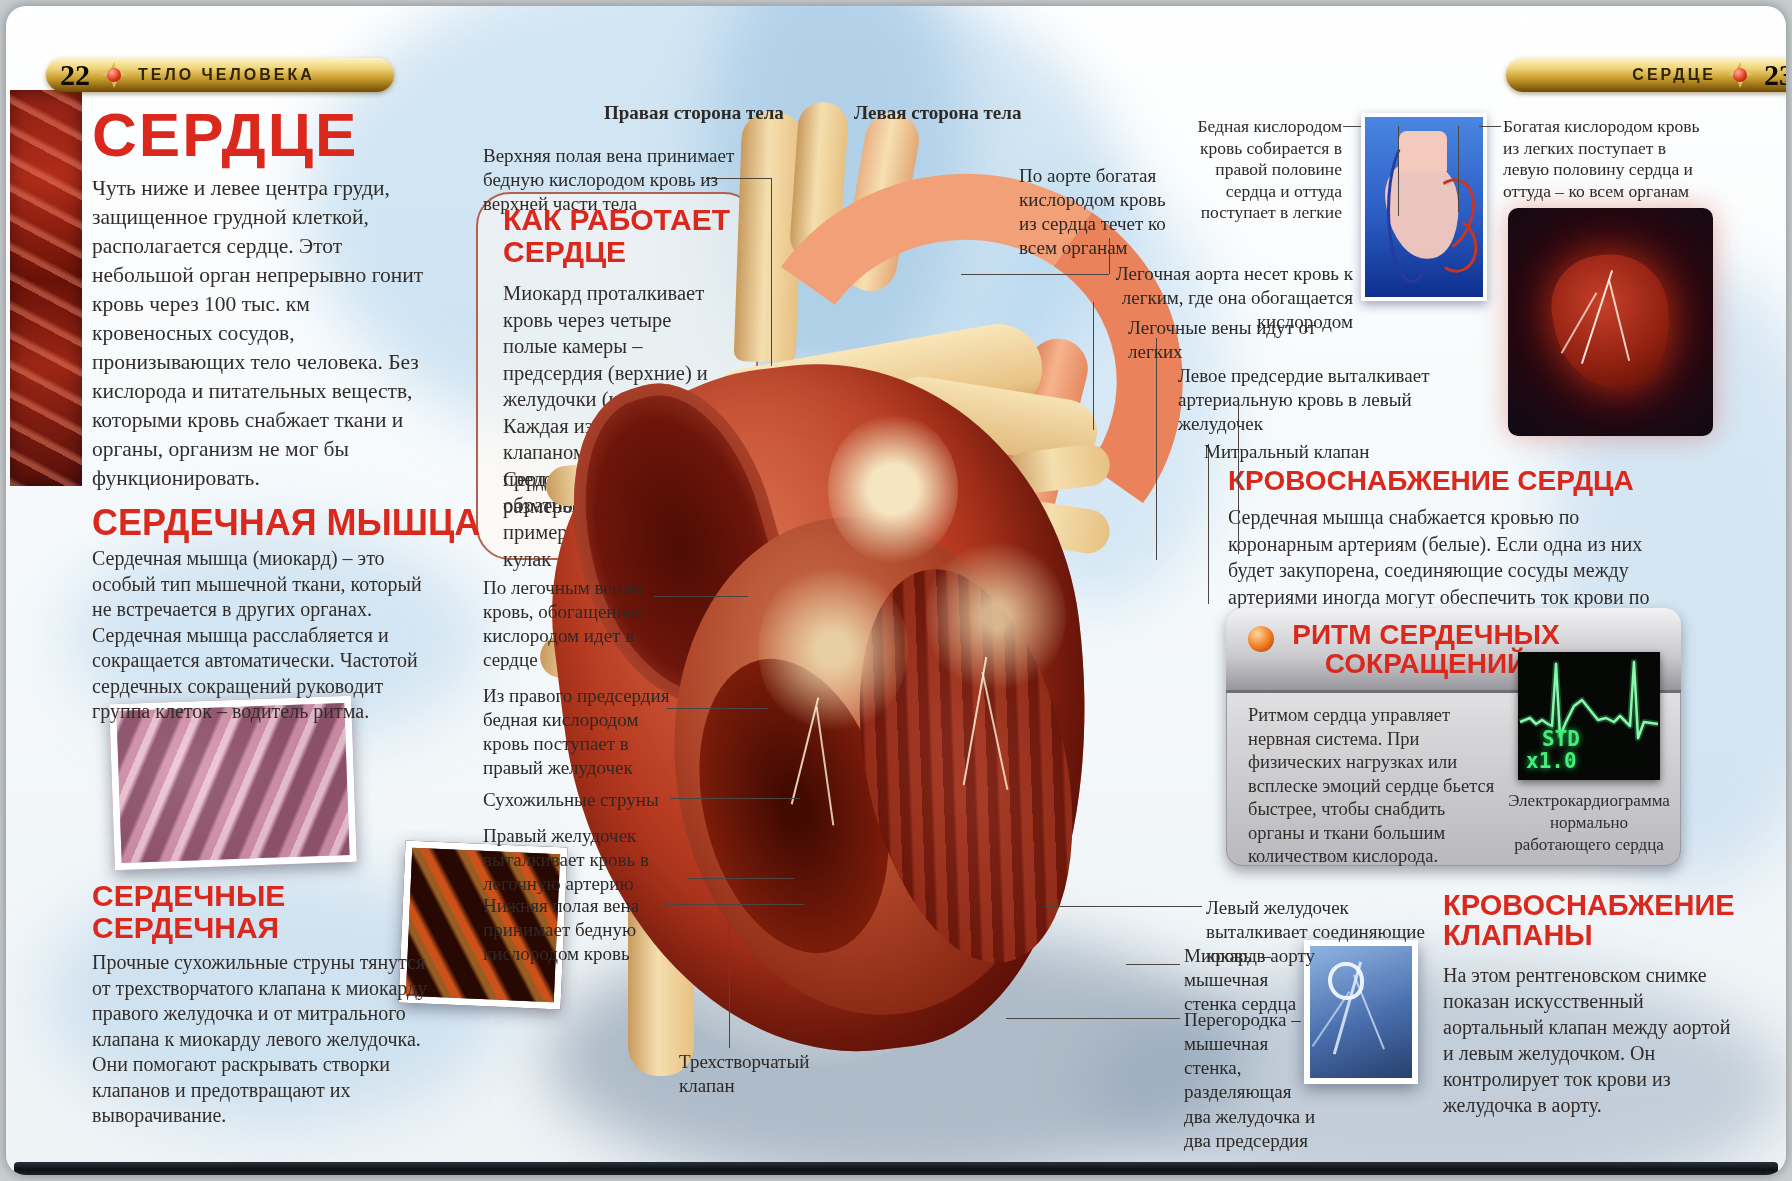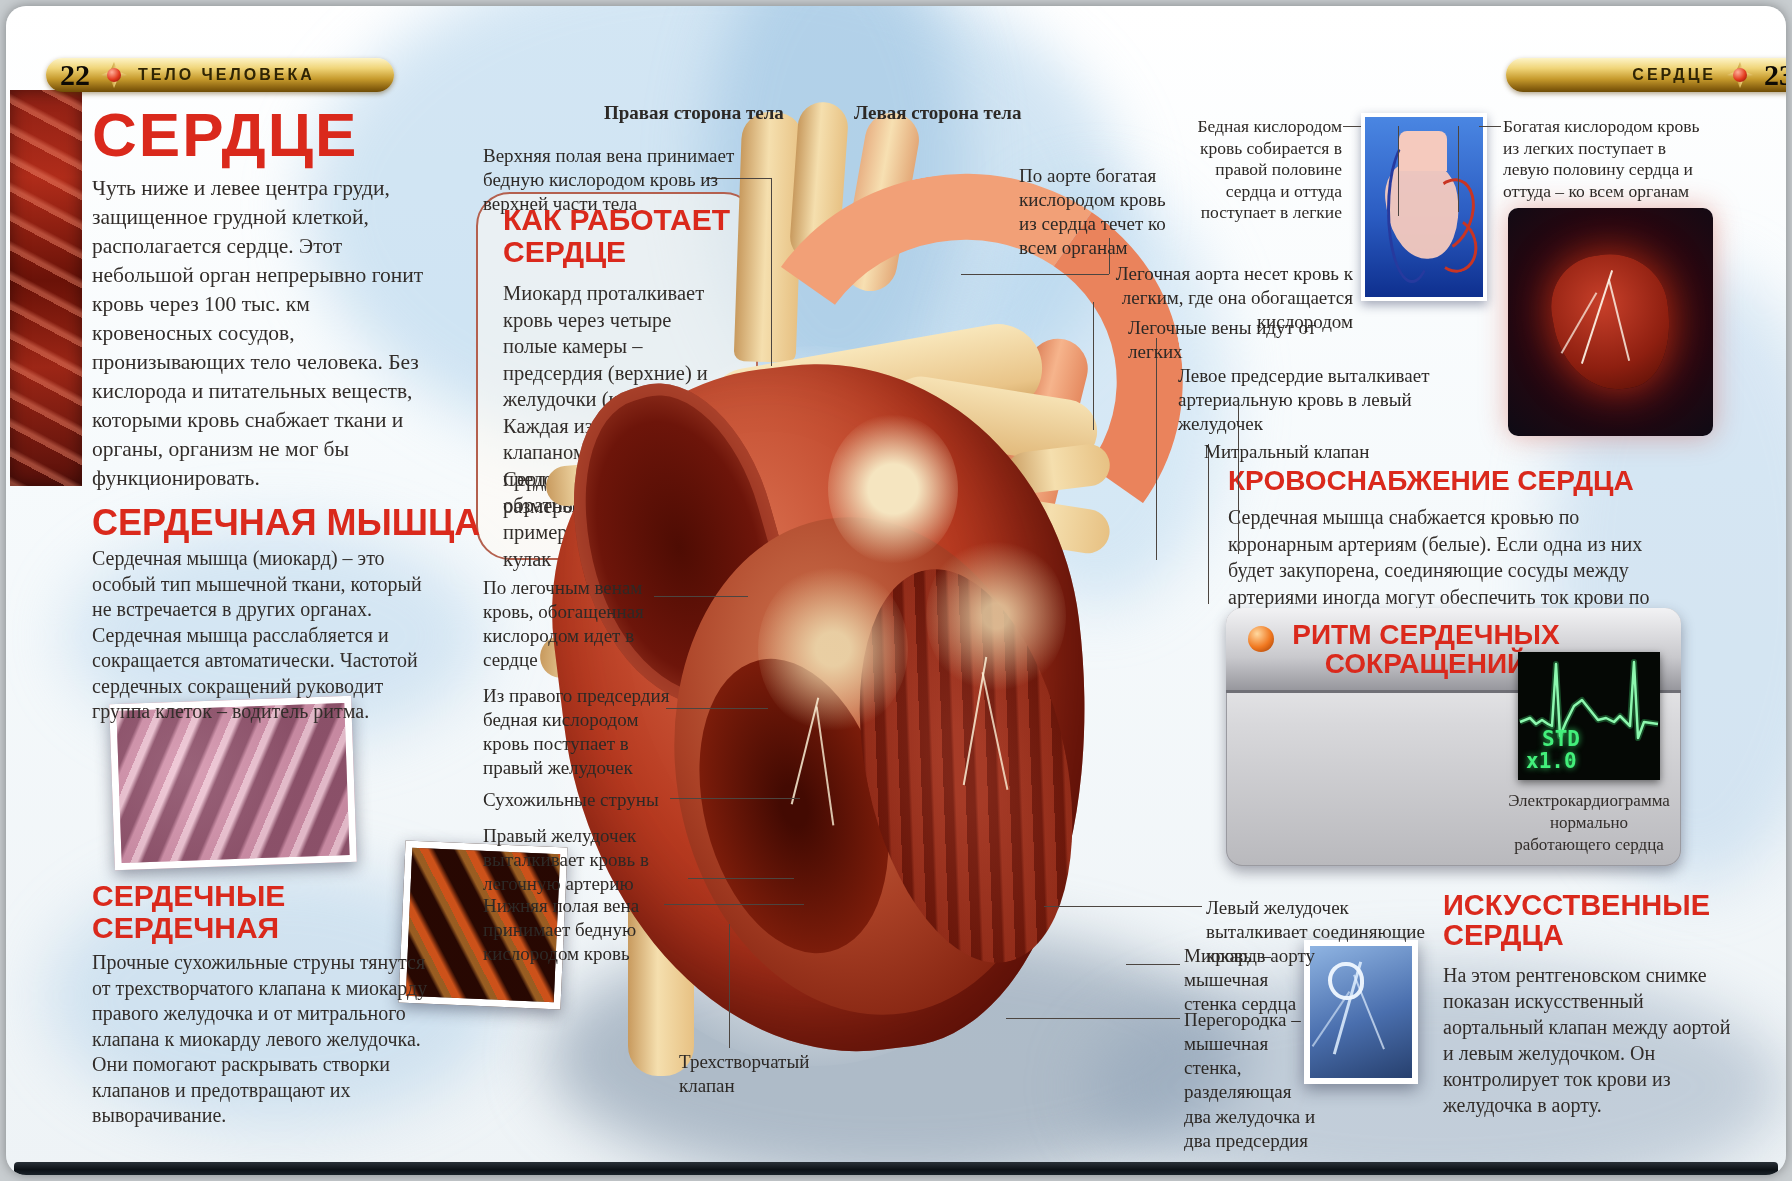--- a/index.html
+++ b/index.html
@@ -231,37 +231,38 @@
 
   <div class="abs" style="left:1220px;top:602px;width:455px;height:258px;border-radius:16px;z-index:30;
               background:linear-gradient(180deg,#fbfbfc 0%,#d8d8db 45%,#b9b9bd 100%);
               box-shadow:0 6px 14px rgba(40,40,60,.4),inset 0 0 0 1px #9a9aa0">
     <div class="abs" style="left:0;top:0;width:100%;height:82px;border-radius:16px 16px 0 0;
                 background:linear-gradient(180deg,#f2f2f4 0%,#c9c9cd 60%,#97979d 100%);
                 border-bottom:3px solid #6f6f76"></div>
     <div class="abs" style="left:22px;top:18px;width:26px;height:26px;border-radius:50%;
                 background:radial-gradient(circle at 35% 30%,#ffd9a0,#f07820 55%,#9c3a04)"></div>
     <div class="abs rh" style="left:60px;top:12px;width:280px;font-size:28px;text-align:center">РИТМ СЕРДЕЧНЫХ СОКРАЩЕНИЙ</div>
+    <div class="abs ser" style="left:22px;top:96px;width:252px;font-size:18.5px;line-height:23.5px">Ритмом сердца управляет нервная система. При физических нагрузках или всплеске эмоций сердце бьется быстрее, чтобы снабдить органы и ткани большим количеством кислорода.</div>
     <div class="abs" style="left:292px;top:44px;width:142px;height:128px;background:#050805;box-shadow:0 3px 8px rgba(0,0,0,.5)">
       <svg width="142" height="128" viewBox="0 0 142 128">
         <polyline points="2,70 12,66 18,72 24,68 30,72 34,74 38,12 42,84 48,70 56,54 64,48 72,58 80,68 88,66 96,70 102,64 108,70 112,74 116,10 120,86 126,70 140,72" fill="none" stroke="#43ef7b" stroke-width="6" opacity="0.3" stroke-linejoin="round"></polyline>
         <polyline points="2,70 12,66 18,72 24,68 30,72 34,74 38,12 42,84 48,70 56,54 64,48 72,58 80,68 88,66 96,70 102,64 108,70 112,74 116,10 120,86 126,70 140,72" fill="none" stroke="#8cf7ae" stroke-width="2.5" stroke-linejoin="round"></polyline>
       </svg>
       <div class="ecgtxt" style="left:24px;top:76px">STD</div>
       <div class="ecgtxt" style="left:8px;top:98px">x1.0</div>
     </div>
     <div class="abs ser" style="left:278px;top:182px;width:170px;font-size:17px;line-height:22px;text-align:center">Электрокардиограмма нормально работающего сердца</div>
   </div>
 
   <div class="photo" style="left:1298px;top:934px;width:102px;height:132px;border-width:6px;
               background:linear-gradient(160deg,#8fb4e2 0%,#4a6fae 55%,#27406e 100%)">
     <div class="abs" style="left:36px;top:14px;width:3px;height:96px;background:rgba(225,240,255,.85);transform:rotate(16deg)"></div>
     <div class="abs" style="left:58px;top:26px;width:2px;height:80px;background:rgba(225,240,255,.7);transform:rotate(-22deg)"></div>
     <div class="abs" style="left:20px;top:40px;width:2px;height:66px;background:rgba(225,240,255,.6);transform:rotate(34deg)"></div>
     <div class="abs" style="left:18px;top:16px;width:28px;height:30px;border:4px solid rgba(240,248,255,.95);border-radius:50% 50% 46% 54%"></div>
   </div>
 
-  <div class="abs rh" style="left:1437px;top:884px;width:300px;font-size:29px;z-index:30">ИСКУССТВЕННЫЕ СЕРДЦА</div>
+  <div class="abs rh" style="left:1437px;top:884px;width:300px;font-size:29px;z-index:30">КРОВОСНАБЖЕНИЕ КЛАПАНЫ</div>
   <div class="abs ser" style="left:1437px;top:956px;width:296px;font-size:20px;line-height:26px;z-index:30">На этом рентгеновском снимке показан искусственный аортальный клапан между аортой и левым желудочком. Он контролирует ток крови из желудочка в аорту.</div>
 
   <div class="abs" style="left:8px;right:8px;top:1156px;height:13px;border-radius:4px;z-index:50;
               background:linear-gradient(180deg,#2a3138,#0c1116 60%,#1a2228)"></div>
 </div>
 
 </body></html>

